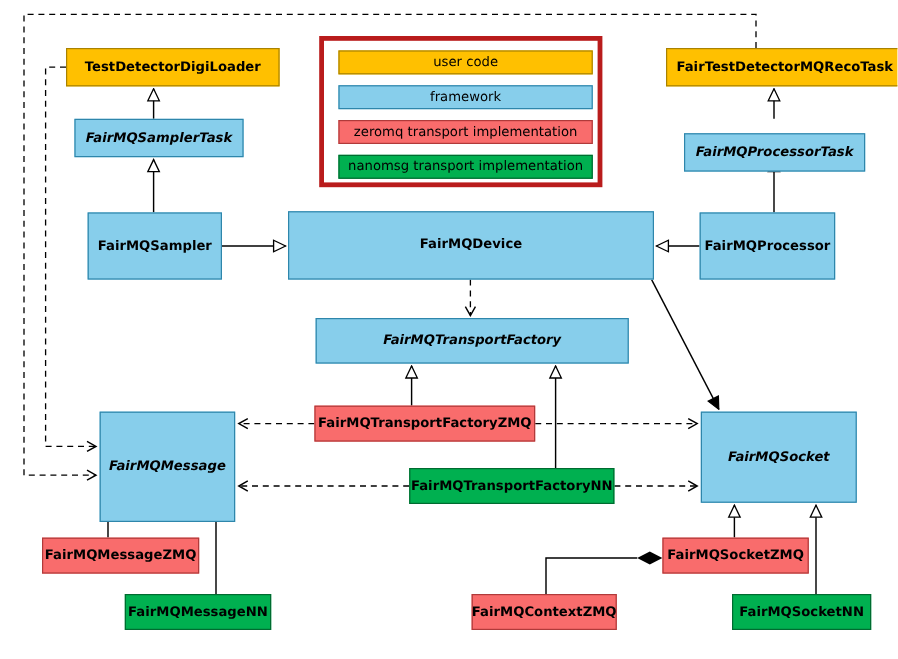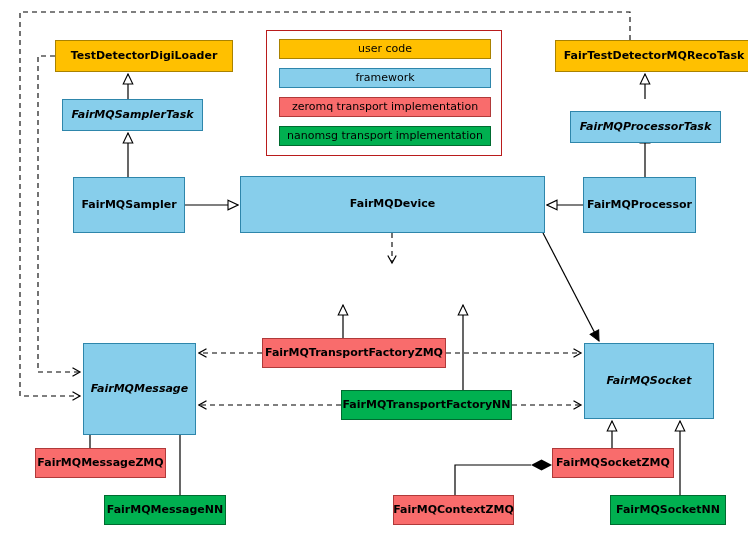--- a/index.html
+++ b/index.html
@@ -13,21 +13,21 @@
     border:1px solid #000; line-height:1.1; padding:0 3px;
   }
   .user-code { background:#ffc000; border-color:#a98200; }
   .framework { background:#87ceeb; border-color:#2e86ab; }
   .zeromq    { background:#f96c6c; border-color:#b03a3a; }
   .nanomsg   { background:#00b050; border-color:#006b30; }
   .abstract  { font-style:italic; }
 
   .legend {
     position:absolute; left:266px; top:30px; width:236px; height:126px;
-    background:#ffffff; border:1px solid #b91c1c;
+    background:#ffffff; border:4px solid #b91c1c;
   }
   .legend .node {
     left:12px; width:212px; height:20px; font-weight:normal; font-size:11px;
   }
   .wire { stroke:#000; stroke-width:1.2; fill:none; }
   .wire.dashed { stroke-dasharray:5 4; stroke-width:1.1; }
 </style>
 </head>
 <body>
 
@@ -83,20 +83,21 @@
   <div class="node user-code" style="left:55px;  top:40px;  width:178px; height:32px;">TestDetectorDigiLoader</div>
   <div class="node user-code" style="left:531px; top:40px;  width:198px; height:32px;margin-left:24px;">FairTestDetectorMQRecoTask</div>
 
   <div class="node framework abstract" style="left:62px;  top:99px;  width:141px; height:32px;">FairMQSamplerTask</div>
   <div class="node framework abstract" style="left:570px; top:111px;  width:151px; height:32px;font-style:italic;">FairMQProcessorTask</div>
 
   <div class="node framework" style="left:73px;  top:177px; width:112px; height:56px;">FairMQSampler</div>
   <div class="node framework" style="left:240px; top:176px; width:305px; height:57px;">FairMQDevice</div>
   <div class="node framework" style="left:583px; top:177px; width:113px; height:56px;">FairMQProcessor</div>
 
+  <div class="node framework abstract" style="left:263px; top:265px; width:261px; height:38px;">FairMQTransportFactory</div>
   <div class="node zeromq" style="left:262px; top:338px; width:184px; height:30px;">FairMQTransportFactoryZMQ</div>
   <div class="node nanomsg" style="left:341px; top:390px; width:171px; height:30px;">FairMQTransportFactoryNN</div>
 
   <div class="node framework abstract" style="left:83px;  top:343px; width:113px; height:92px;">FairMQMessage</div>
   <div class="node framework abstract" style="left:584px; top:343px; width:130px; height:76px;">FairMQSocket</div>
 
   <div class="node zeromq" style="left:35px;  top:448px; width:131px; height:30px;">FairMQMessageZMQ</div>
   <div class="node nanomsg" style="left:104px; top:495px; width:122px; height:30px;">FairMQMessageNN</div>
 
   <div class="node zeromq" style="left:393px; top:495px; width:121px; height:30px;">FairMQContextZMQ</div>

